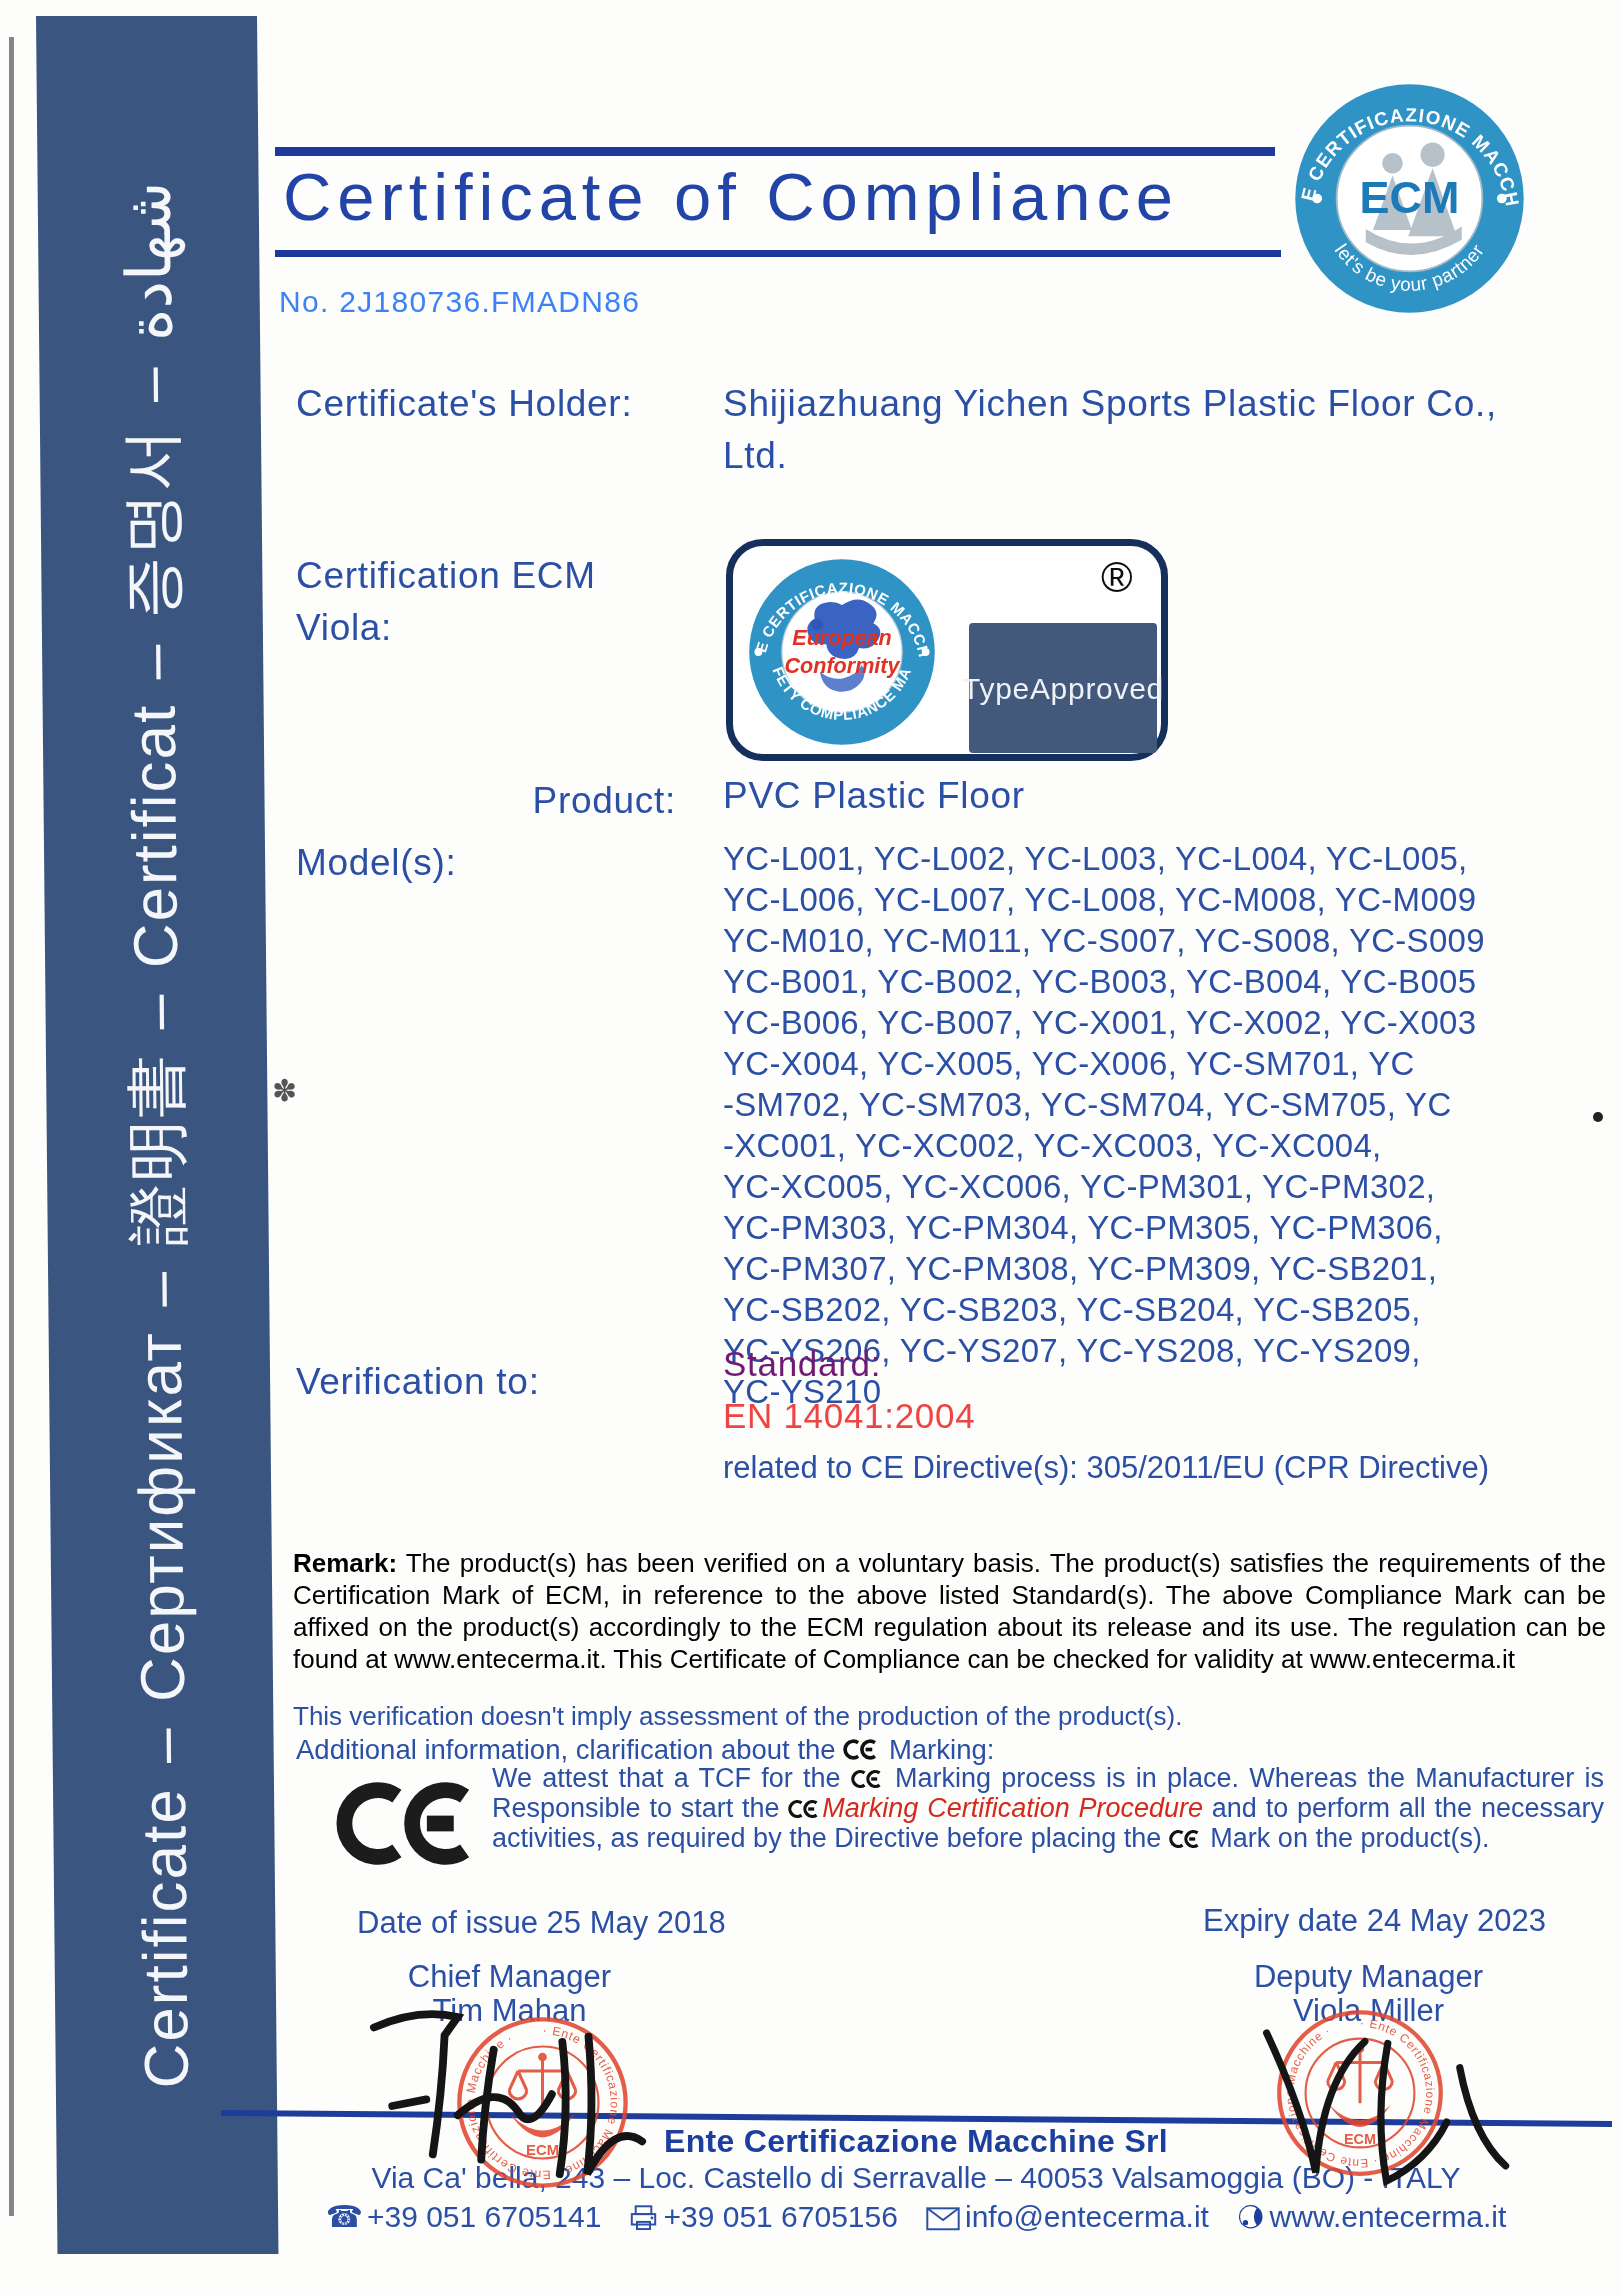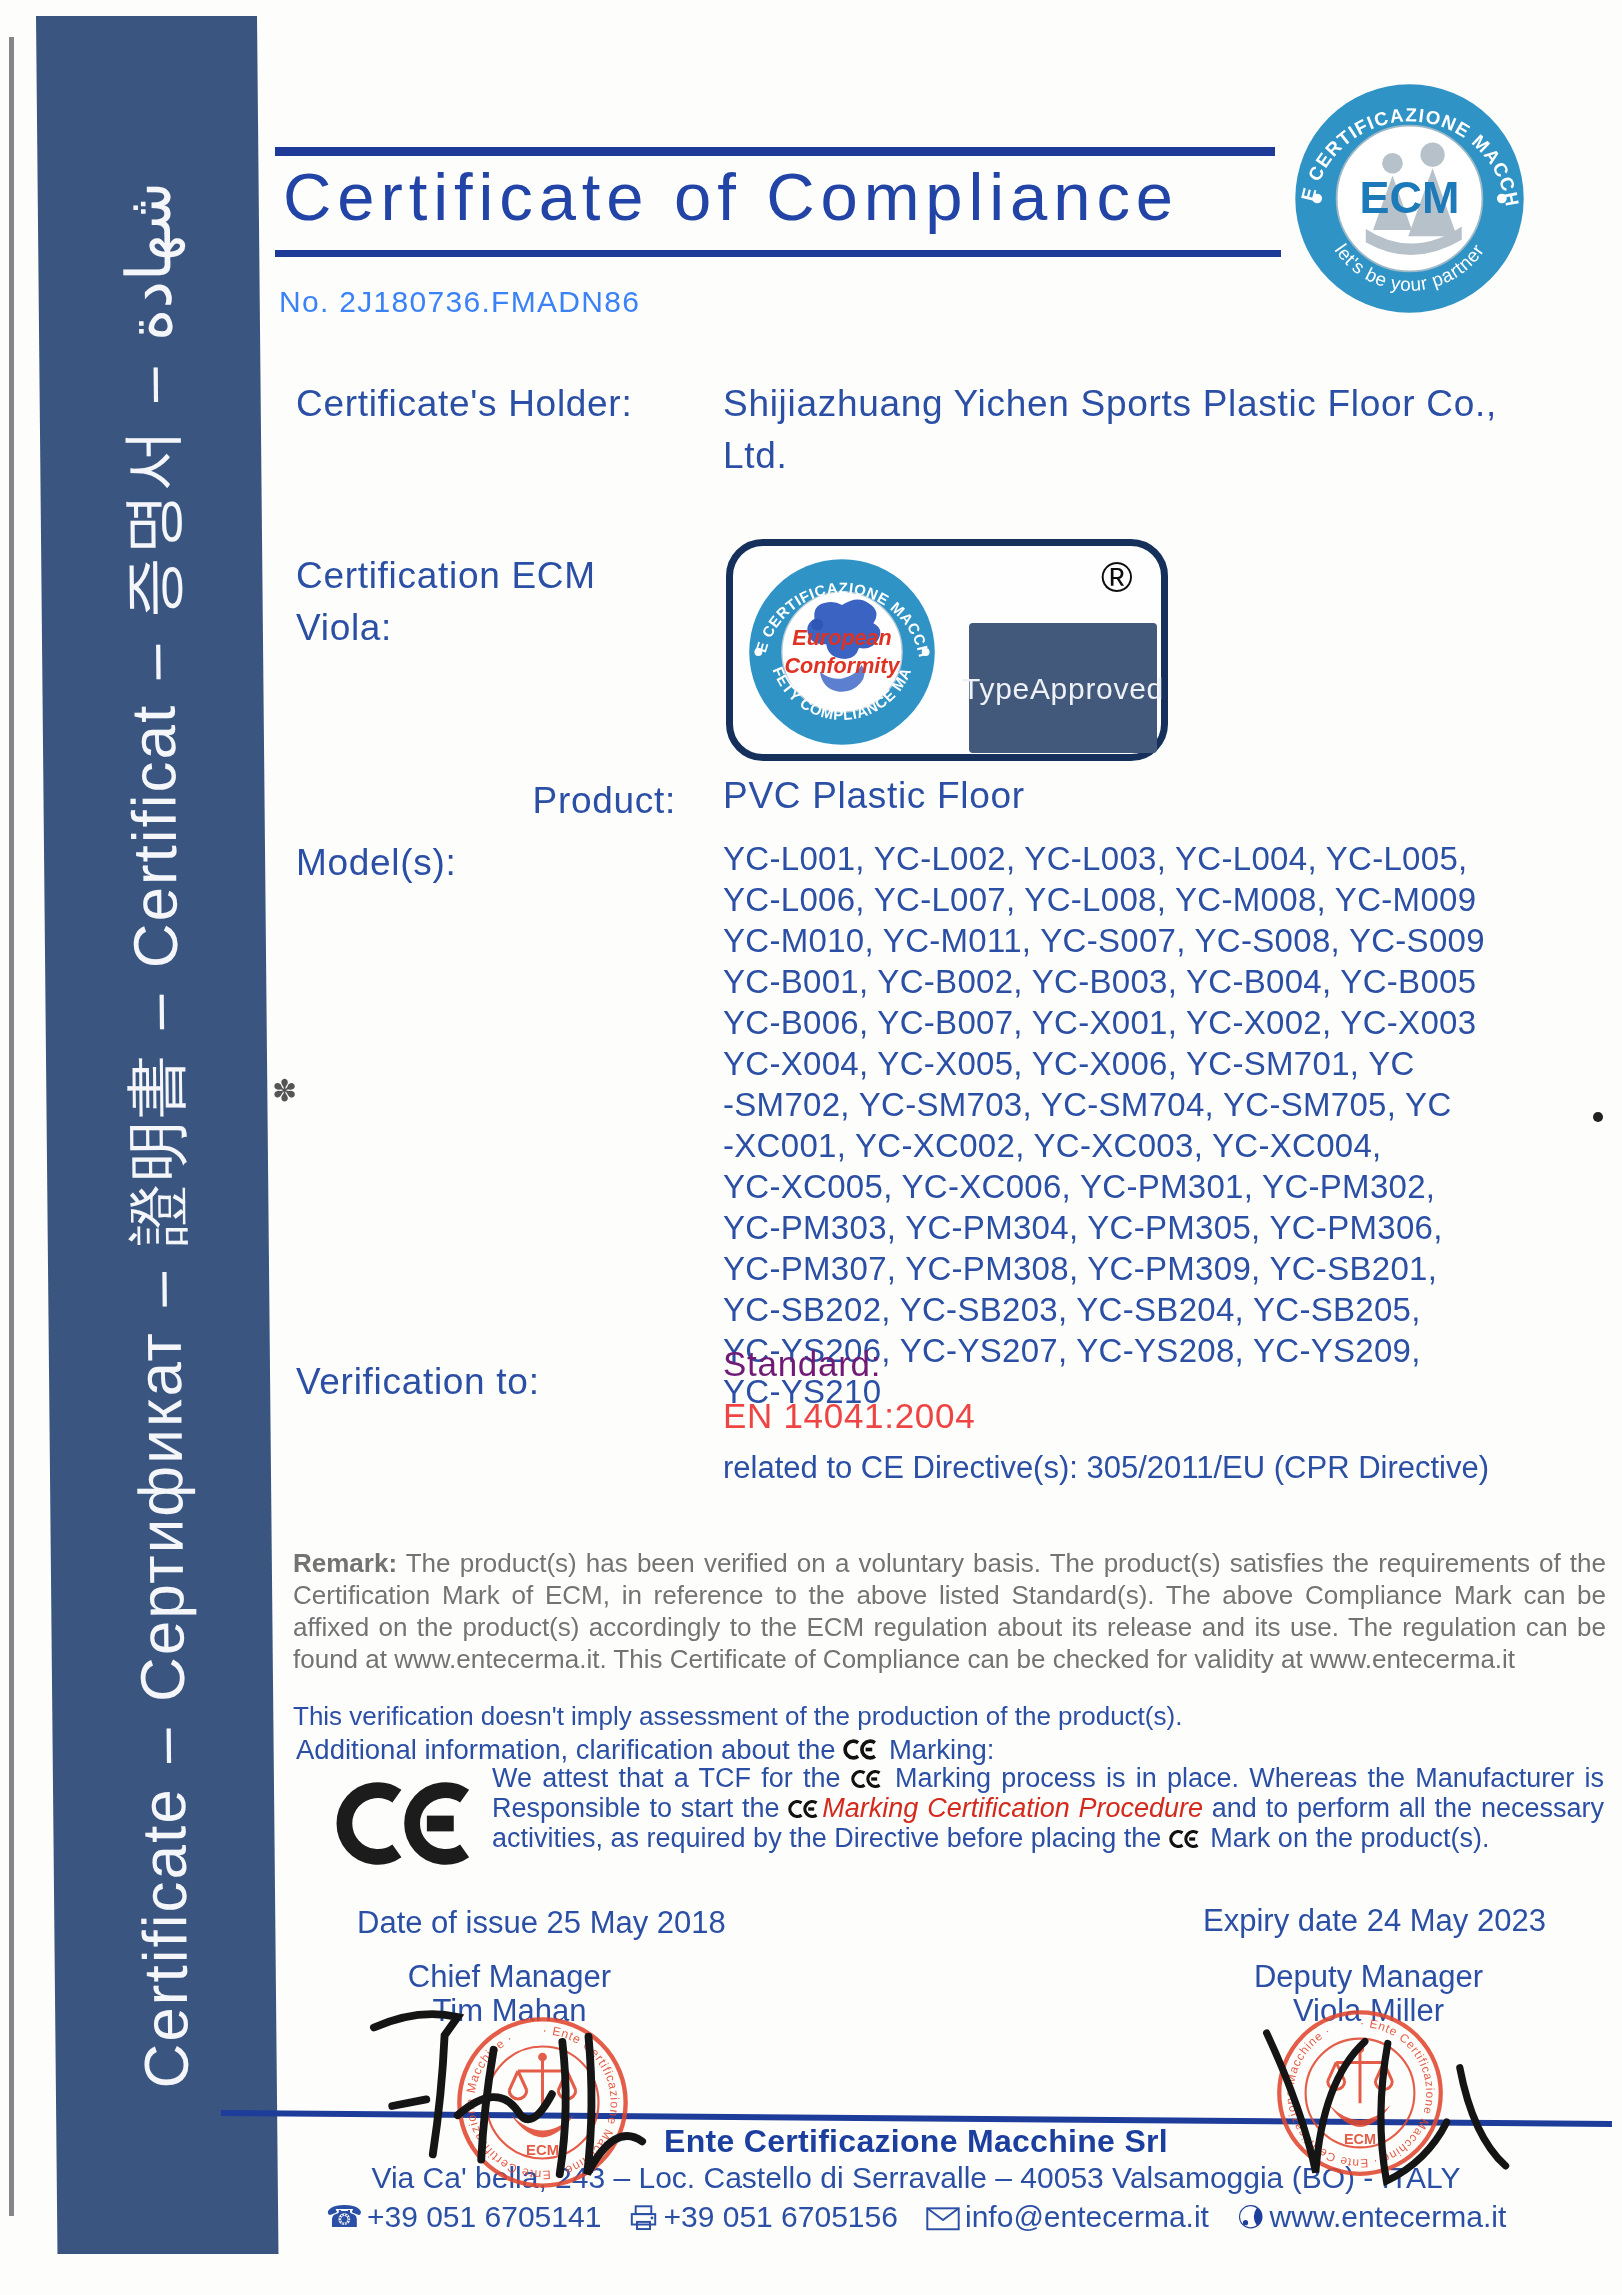--- a/index.html
+++ b/index.html
@@ -47,21 +47,21 @@
     border:7.2px solid #16305c;border-radius:37px;background:#fefefe;
   }
   .type-box{
     position:absolute;left:236px;top:77px;width:188px;height:130px;background:#42597c;
     border-radius:3.9px;display:flex;flex-direction:row;align-items:center;justify-content:center;
     color:#eef2f6;font-size:30px;line-height:39px;letter-spacing:0.7px;text-align:center;
   }
   .reg-mark{position:absolute;left:368px;top:6.5px;font-size:43px;color:#0c0c0c;}
   .mark-badge{position:absolute;left:10.5px;top:7.9px;}
   
-  .remark{left:293px;top:1547px;width:1313px;font-size:26px;line-height:32px;color:#737373;text-align:justify;}
+  .remark{left:293px;top:1547px;width:1313px;font-size:26px;line-height:32px;color:#000000;text-align:justify;}
   .remark-note{left:293px;top:1701px;font-size:26px;color:#2a4fa5;}
   .additional{left:296px;top:1734px;font-size:27.5px;color:#2a4fa5;}
   .ce-big{left:336px;top:1767px;}
   .ce-para{left:492px;top:1763px;width:1112px;font-size:27px;line-height:30px;color:#2a4fa5;text-align:justify;}
   .red-italic{color:#d42a1d;font-style:italic;}
   .ce-inline{display:inline-block;vertical-align:-3.3px;}
   .bold{font-weight:bold;}
   
   .issue-date{left:357px;top:1905px;font-size:31px;color:#2a4fa5;}
   .expiry-date{left:1203px;top:1903px;font-size:31px;color:#2a4fa5;}

